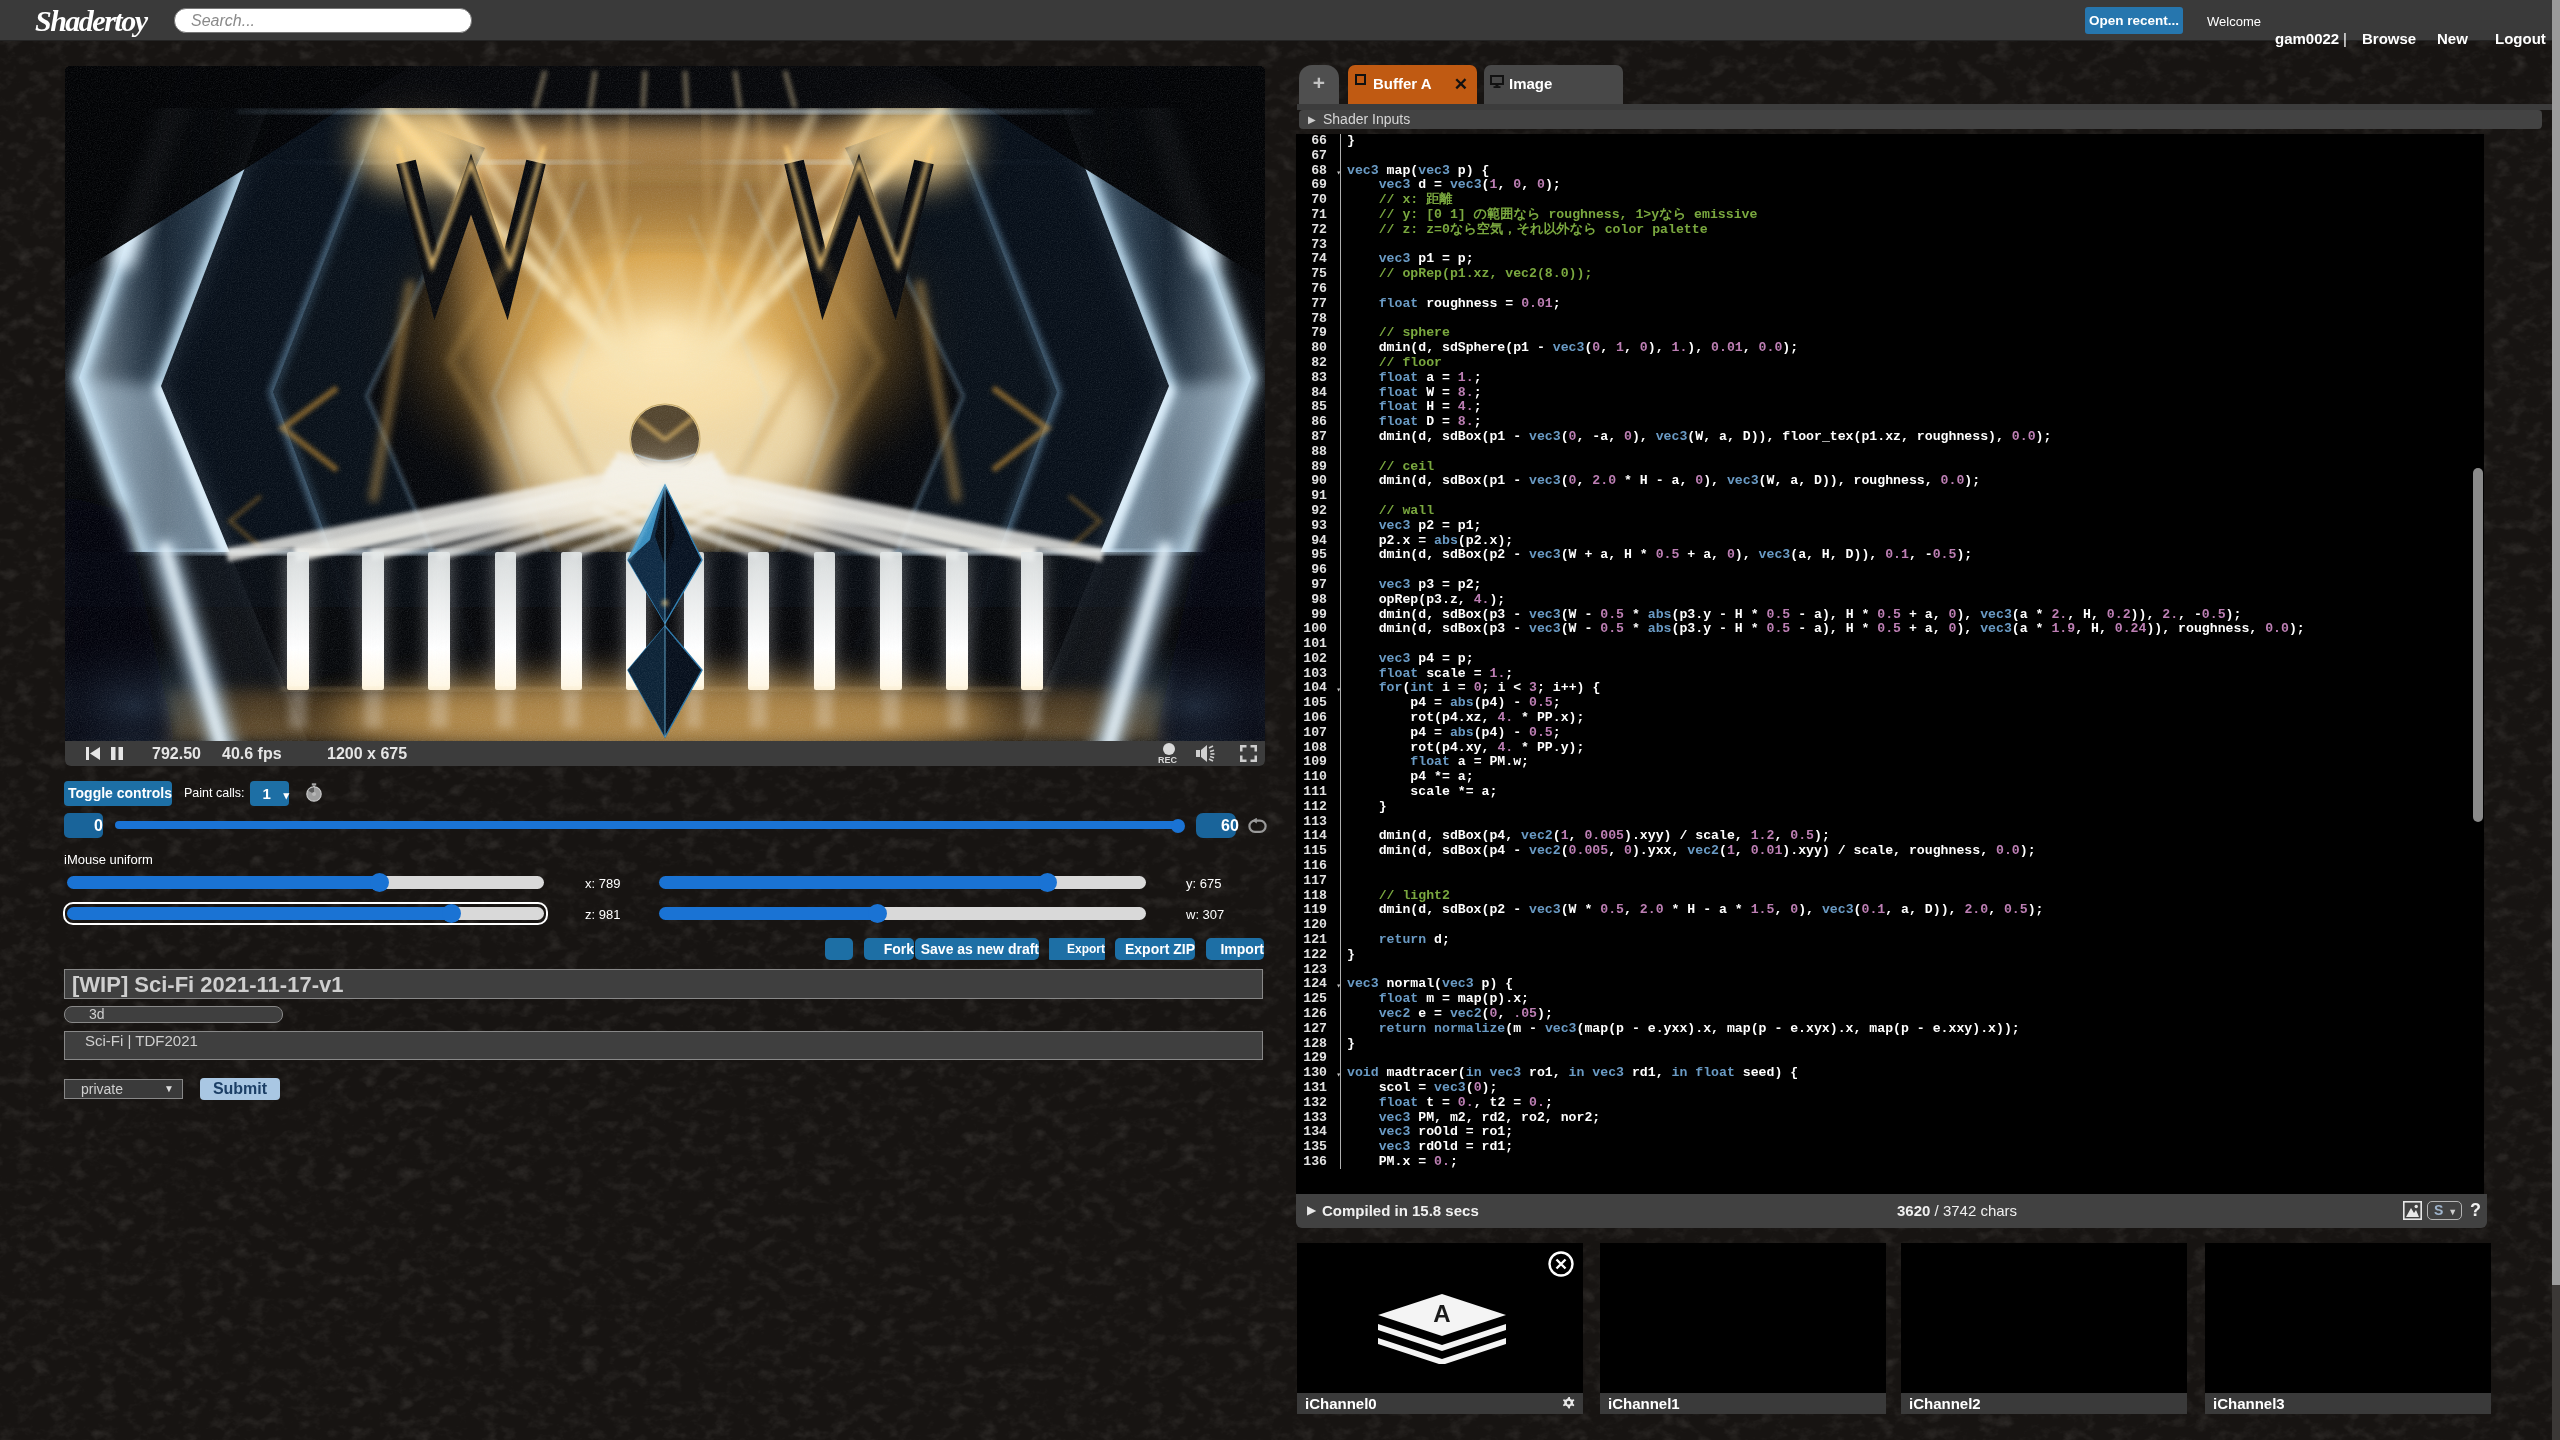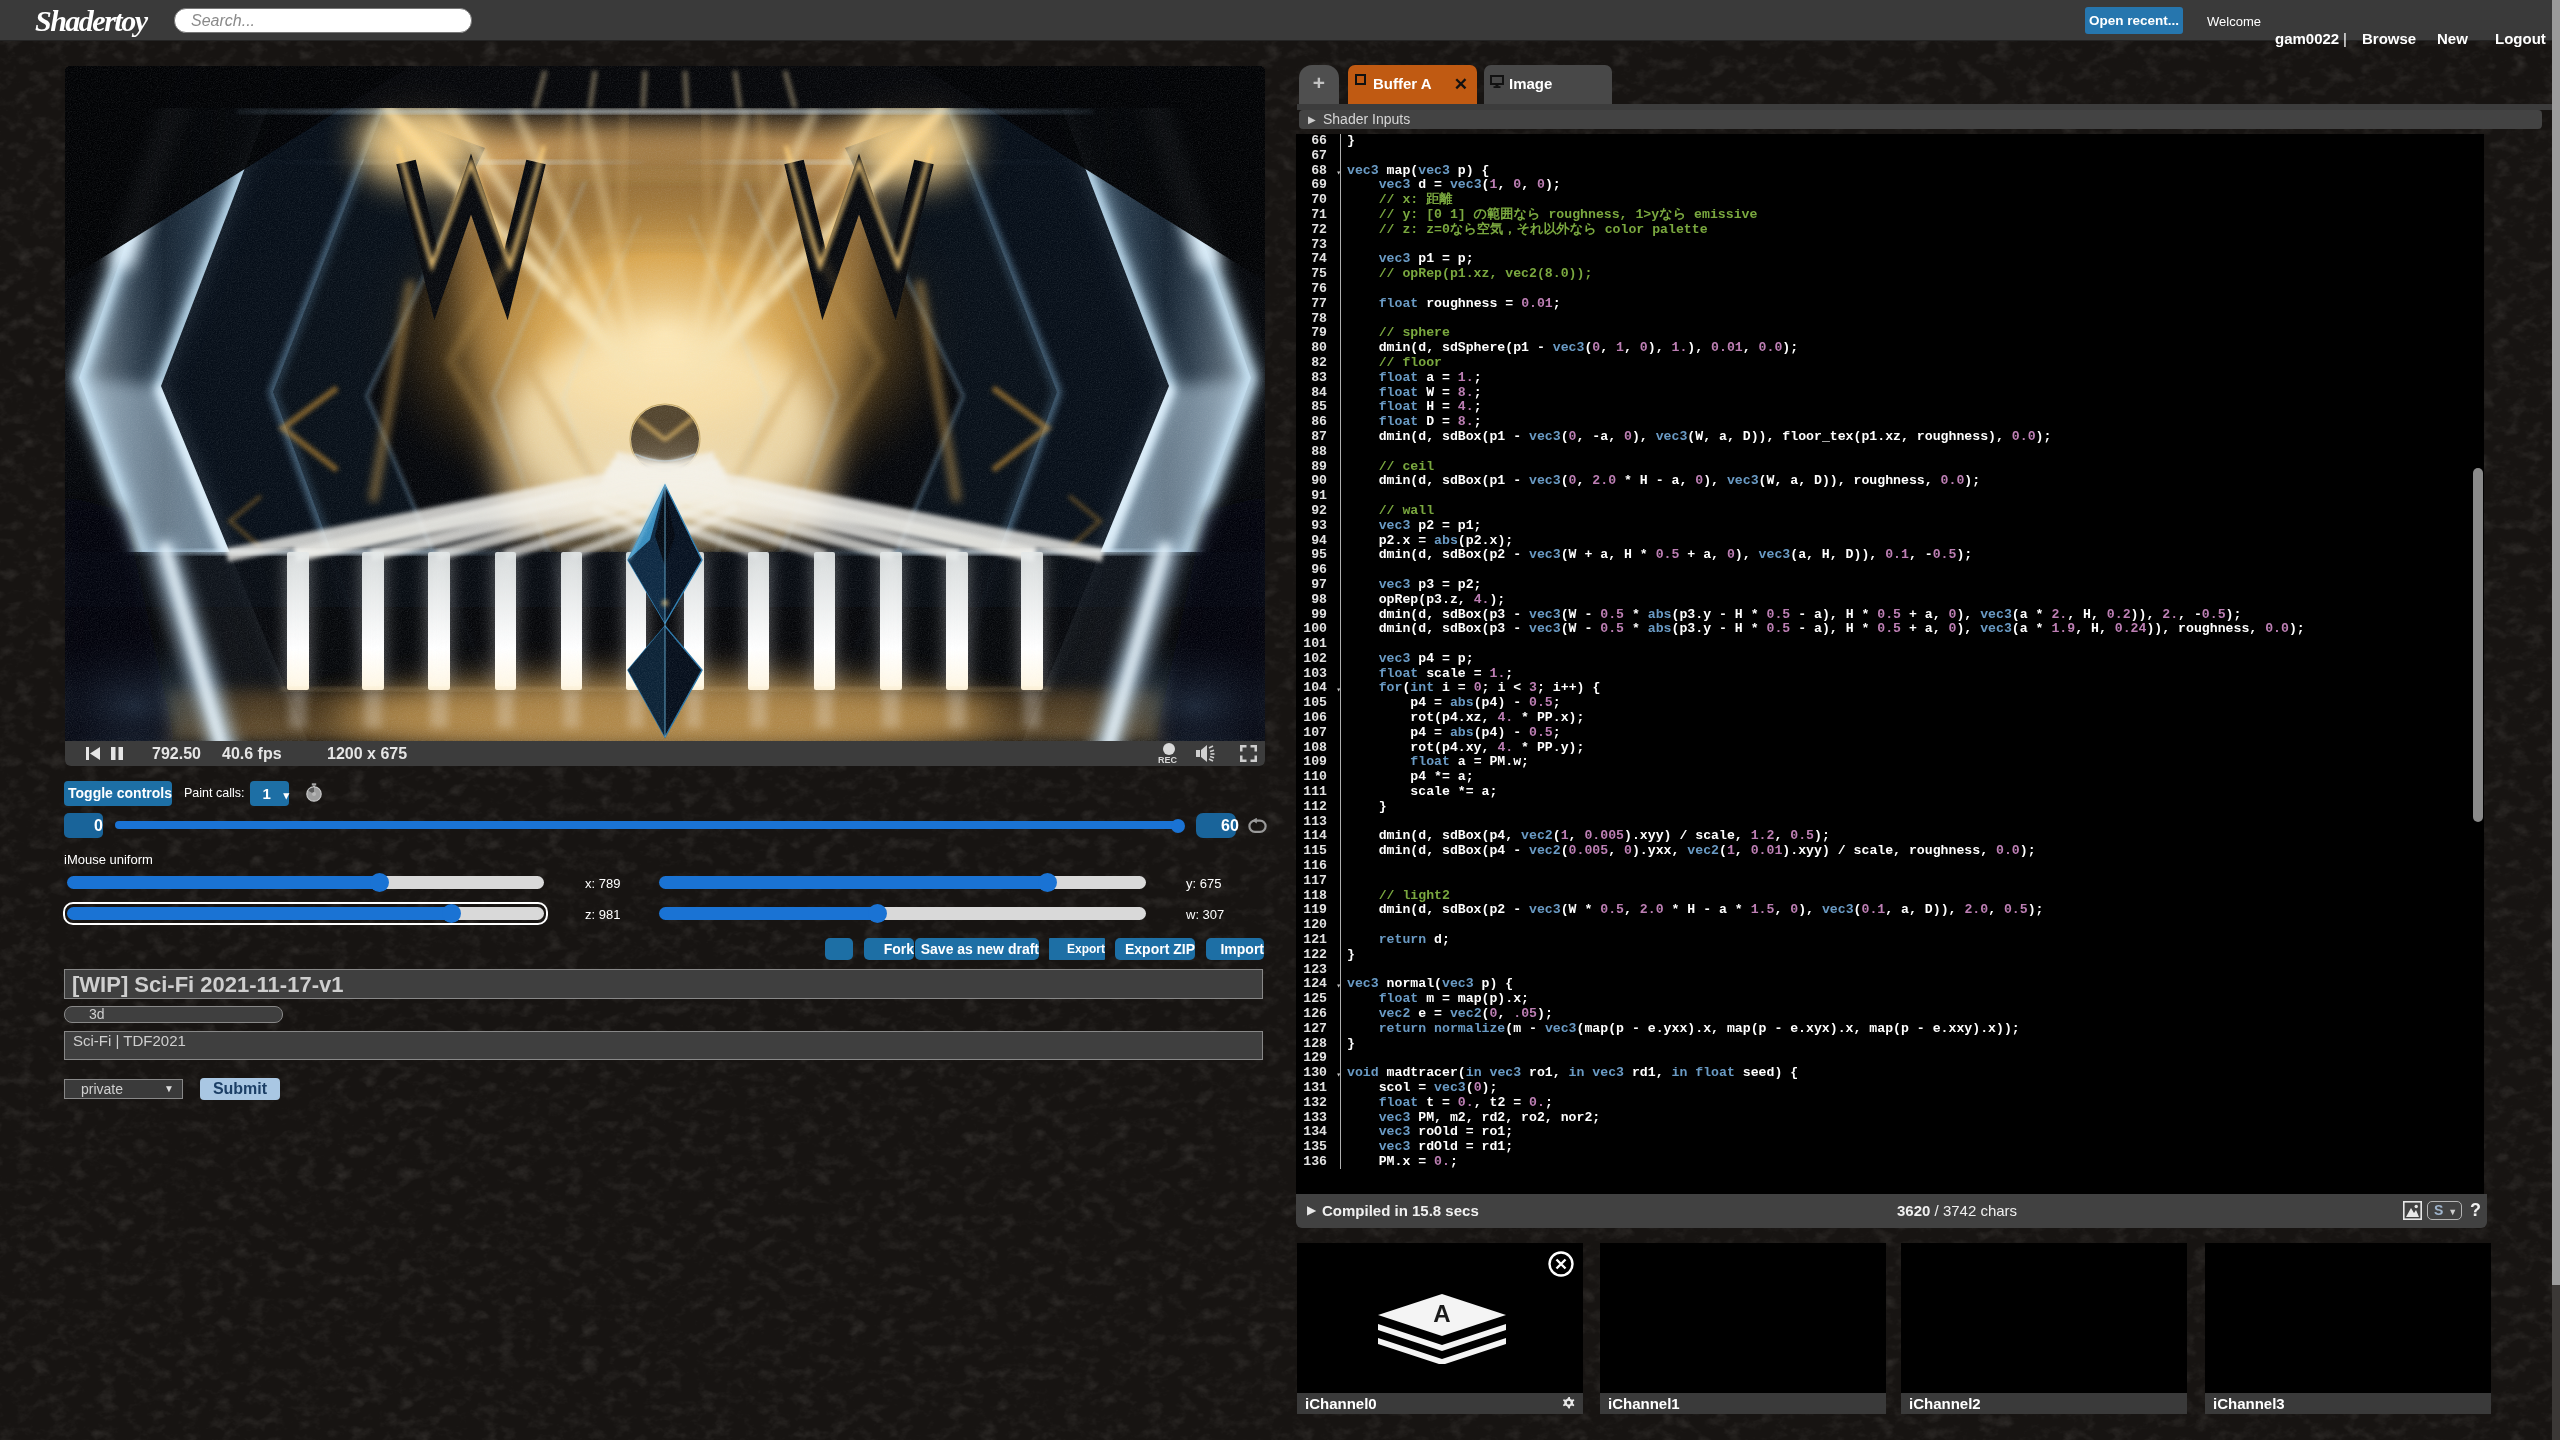--- a/index.html
+++ b/index.html
@@ -358,33 +358,33 @@
 
 <div class="abs bluebtn" style="left:825px;top:938px;width:28px;height:22px;border-radius:5px"></div>
 <div class="abs bluebtn" style="left:864px;top:938px;width:50px;height:22px;font-size:14px;line-height:22px;border-radius:5px">Fork</div>
 <div class="abs bluebtn" style="left:915px;top:938px;width:124px;height:22px;font-size:14px;line-height:22px;border-radius:5px">Save as new draft</div>
 <div class="abs bluebtn" style="left:1049px;top:938px;width:56px;height:22px;font-size:12px;line-height:22px;border-radius:1px">Export</div>
 <div class="abs bluebtn" style="left:1115px;top:938px;width:80px;height:22px;font-size:14px;line-height:22px;border-radius:5px">Export ZIP</div>
 <div class="abs bluebtn" style="left:1206px;top:938px;width:58px;height:22px;font-size:14px;line-height:22px;border-radius:5px">Import</div>
 
 <div class="abs dinput" style="left:64px;top:969px;width:1199px;height:30px;font-weight:bold;font-size:22px;line-height:29px;padding-left:7px">[WIP] Sci-Fi 2021-11-17-v1</div>
 <div class="abs dinput" style="left:64px;top:1006px;width:219px;height:17px;border-radius:8px;font-size:14px;line-height:15px;padding-left:24px">3d</div>
-<div class="abs dinput" style="left:64px;top:1031px;width:1199px;height:29px;font-size:15px;line-height:17px;padding-left:8px">Sci-Fi | TDF2021</div>
+<div class="abs dinput" style="left:64px;top:1031px;width:1199px;height:29px;font-size:15px;line-height:17px;padding-left:20px">Sci-Fi | TDF2021</div>
 <div class="abs dinput" style="left:64px;top:1079px;width:119px;height:20px;background:#3a3a3a;font-size:14px;line-height:18px;padding-left:16px">private<span style="float:right;margin-right:8px;font-size:10px;color:#ddd">▼</span></div>
 <div class="abs" style="left:200px;top:1078px;width:80px;height:22px;background:#a9c7e3;border-radius:4px;color:#1c3f66;font-weight:bold;font-size:16px;text-align:center;line-height:22px">Submit</div>
 
 <div class="abs tab" style="left:1299px;width:40px;background:#4f4f4f;border-radius:13px 13px 0 0;color:#c2c2c2;font-size:21px;text-align:center;line-height:36px">+</div>
 <div class="abs tab" style="left:1348px;width:129px;background:#c05a12;border-radius:7px 7px 0 0">
       <svg style="position:absolute;left:7px;top:9px" width="11" height="11">
         <rect x="1" y="1" width="9" height="9" fill="none" stroke="#111" stroke-width="2"></rect>
       </svg>
       <span style="position:absolute;left:25px;top:10px">Buffer A</span>
       <span style="position:absolute;right:9px;top:9px;color:#111;font-size:17px">✕</span>
     </div>
-<div class="abs tab" style="left:1484px;width:128px;background:#484848;border-radius:7px 7px 0 0">
+<div class="abs tab" style="left:1484px;width:139px;background:#484848;border-radius:7px 7px 0 0">
       <svg style="position:absolute;left:6px;top:10px" width="14" height="13">
         <rect x="1" y="1" width="12" height="8" fill="none" stroke="#111" stroke-width="2"></rect>
         <rect x="5.5" y="9" width="3" height="2.5" fill="#111"></rect>
         <rect x="3.5" y="11.2" width="7" height="1.8" fill="#111"></rect>
       </svg>
       <span style="position:absolute;left:25px;top:10px">Image</span>
     </div>
 <div class="abs" style="left:1297px;top:104px;width:1255px;height:6px;background:#3c3c3c"></div>
 <div class="abs" style="left:1299px;top:110px;width:1243px;height:19px;background:#434343;border-radius:4px">
       <span style="position:absolute;left:9px;top:4px;color:#ccc;font-size:10px">▶</span>

